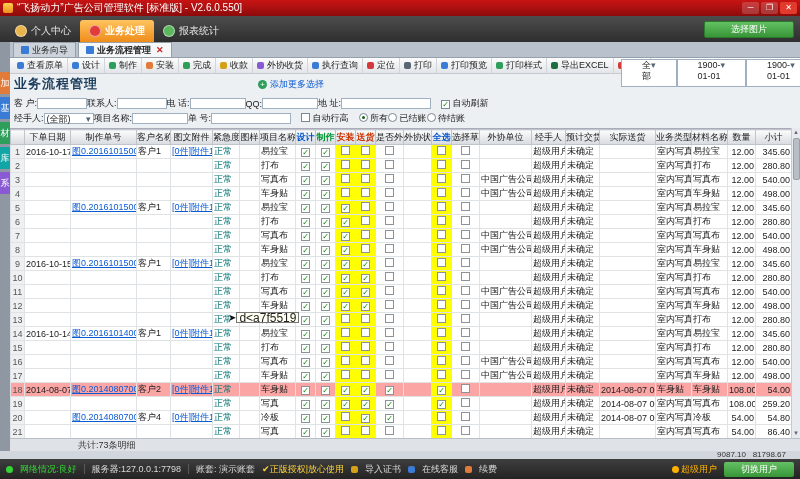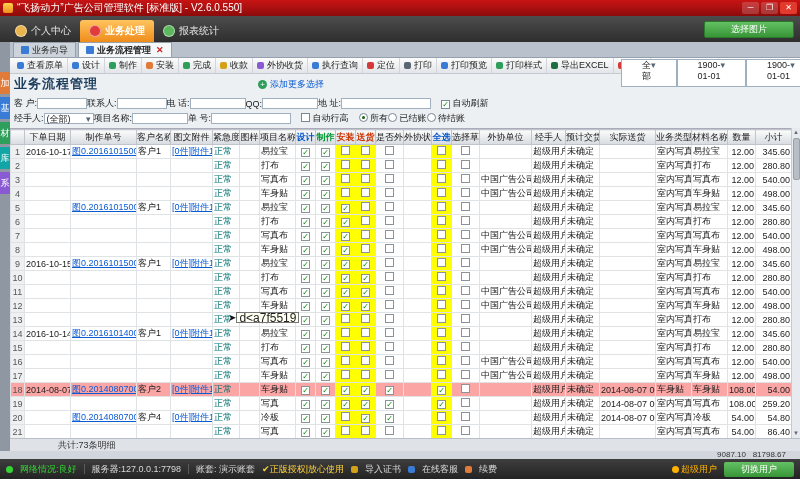--- a/index.html
+++ b/index.html
@@ -74,21 +74,21 @@
   .link { color:#0b5bd3; text-decoration:underline; }
   .cb { display:inline-block; width:9px; height:9px; border:1px solid #8a929a; background:#fff; line-height:8px; font-size:8px; color:#0a8a0a; text-align:center; }
   .urg { color:#007070; }
 
   .vscroll { position:absolute; right:0; top:128px; width:9px; height:310px; background:#e7eaee; border-left:1px solid #c5cad0; }
   .varrow { height:9px; text-align:center; font-size:6px; color:#667; line-height:9px; }
   .vthumb { margin:1px auto; width:7px; height:42px; background:#b7bec6; border:1px solid #98a0a8; border-radius:2px; }
   .vscroll .down { position:absolute; bottom:0; width:100%; }
 
   
-  .grid-footer { position:absolute; left:10px; right:0; top:438px; height:13px; background:#dfe3e8; border-top:1px solid #b8bec6; line-height:12px; padding-left:48px; color:#333; }
+  .grid-footer { position:absolute; left:10px; right:0; top:438px; height:13px; background:#dfe3e8; border-top:1px solid #b8bec6; line-height:12px; padding-left:68px; color:#333; }
   .bottom-strip { position:absolute; left:0; right:0; top:451px; height:8px; background:#d2d7dd; font-size:8px; color:#333; text-align:right; padding-right:14px; line-height:8px; }
   .statusbar { position:absolute; left:0; right:0; bottom:0; height:20px; background:linear-gradient(#3e3e3e,#232323); color:#d8d8d8; display:flex; align-items:center; gap:7px; padding:0 6px; }
   .sb-dot { width:7px; height:7px; border-radius:50%; background:#35d435; flex:none; }
   .sb-net { color:#35d435; }
   .sep { width:1px; height:10px; background:#5a5a5a; }
   .sb-license { color:#ffd23a; display:flex; gap:2px; align-items:center; }
   .sb-ic { width:7px; height:7px; border-radius:2px; flex:none; }
   .spacer { flex:1; }
   .sb-user { color:#ffb100; display:flex; gap:2px; align-items:center; }
   .sb-switch { background:linear-gradient(#63c163,#379437); color:#fff; padding:1px 17px; border-radius:2px; }

